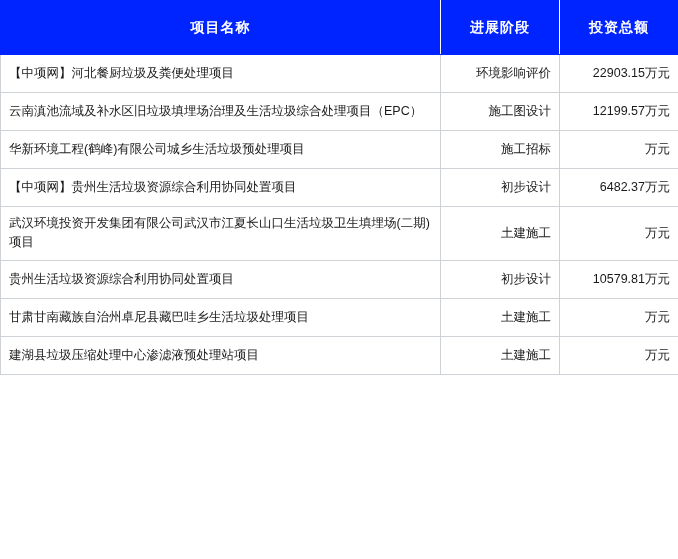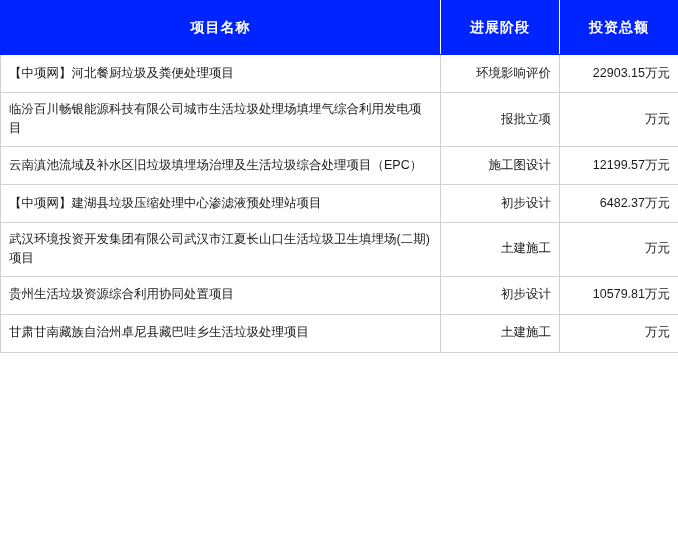--- a/index.html
+++ b/index.html
@@ -72,43 +72,48 @@
       <th class="th-amount">投资总额</th>
     </tr>
   </thead>
   <tbody>
     <tr>
       <td class="cell-name">【中项网】河北餐厨垃圾及粪便处理项目</td>
       <td class="cell-stage">环境影响评价</td>
       <td class="cell-amount">22903.15万元</td>
     </tr>
     <tr>
-      <td class="cell-name">临汾百川畅银能源科技有限公司城市生活垃圾处理场填埋气综合利用发电项目</td>
-      <td class="cell-stage">报批立项</td>
-      <td class="cell-amount">万元</td>
-    </tr>
-    <tr>
       <td class="cell-name">云南滇池流域及补水区旧垃圾填埋场治理及生活垃圾综合处理项目（EPC）</td>
       <td class="cell-stage">施工图设计</td>
       <td class="cell-amount">12199.57万元</td>
     </tr>
     <tr>
-      <td class="cell-name">【中项网】建湖县垃圾压缩处理中心渗滤液预处理站项目</td>
+      <td class="cell-name">华新环境工程(鹤峰)有限公司城乡生活垃圾预处理项目</td>
+      <td class="cell-stage">施工招标</td>
+      <td class="cell-amount">万元</td>
+    </tr>
+    <tr>
+      <td class="cell-name">【中项网】贵州生活垃圾资源综合利用协同处置项目</td>
       <td class="cell-stage">初步设计</td>
       <td class="cell-amount">6482.37万元</td>
     </tr>
     <tr>
       <td class="cell-name">武汉环境投资开发集团有限公司武汉市江夏长山口生活垃圾卫生填埋场(二期)项目</td>
       <td class="cell-stage">土建施工</td>
       <td class="cell-amount">万元</td>
     </tr>
     <tr>
       <td class="cell-name">贵州生活垃圾资源综合利用协同处置项目</td>
       <td class="cell-stage">初步设计</td>
       <td class="cell-amount">10579.81万元</td>
     </tr>
     <tr>
       <td class="cell-name">甘肃甘南藏族自治州卓尼县藏巴哇乡生活垃圾处理项目</td>
       <td class="cell-stage">土建施工</td>
       <td class="cell-amount">万元</td>
     </tr>
+    <tr>
+      <td class="cell-name">建湖县垃圾压缩处理中心渗滤液预处理站项目</td>
+      <td class="cell-stage">土建施工</td>
+      <td class="cell-amount">万元</td>
+    </tr>
   </tbody>
 </table>
 
 </body></html>

